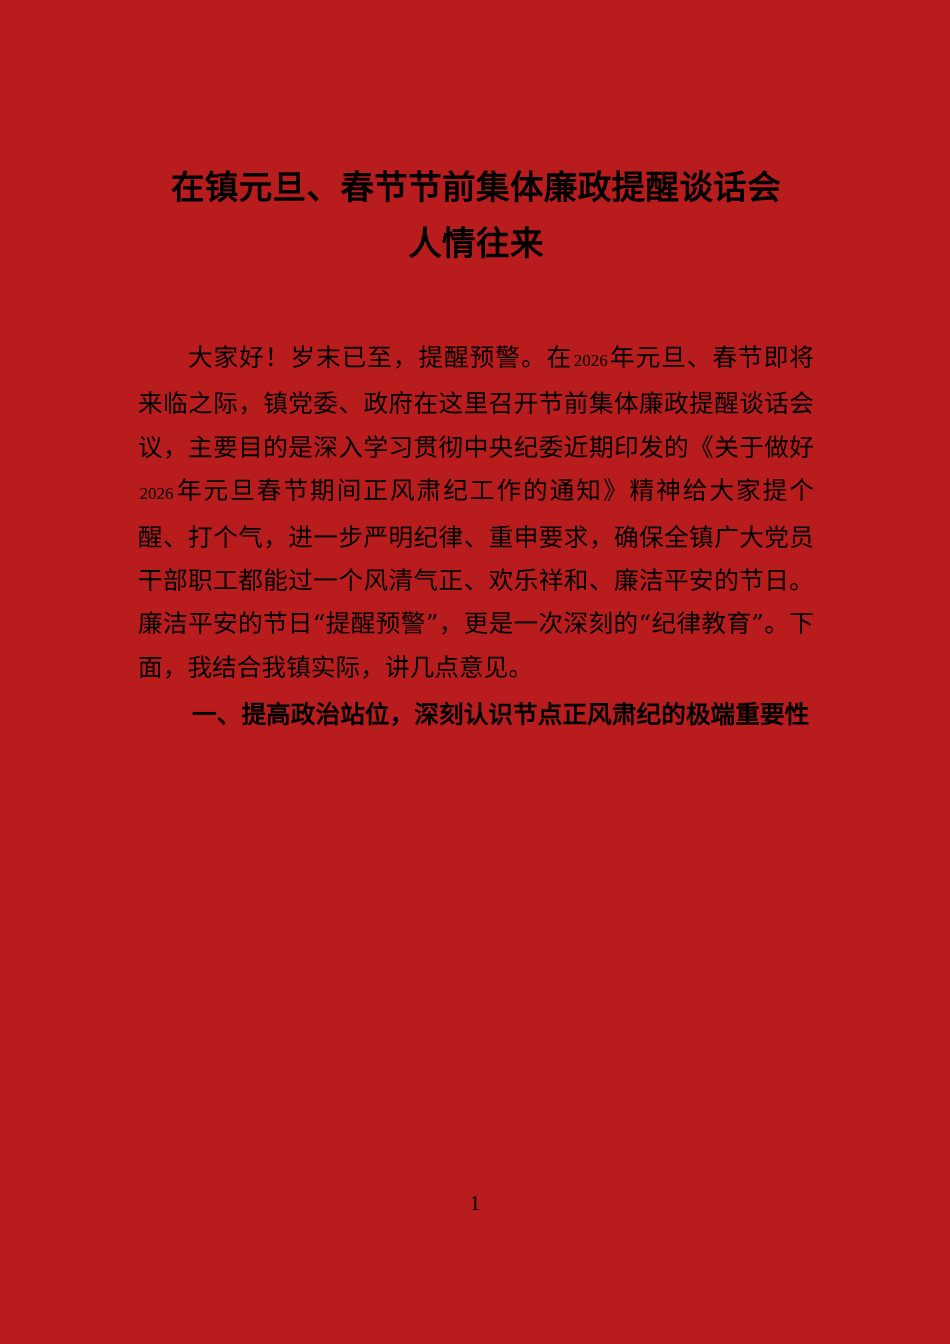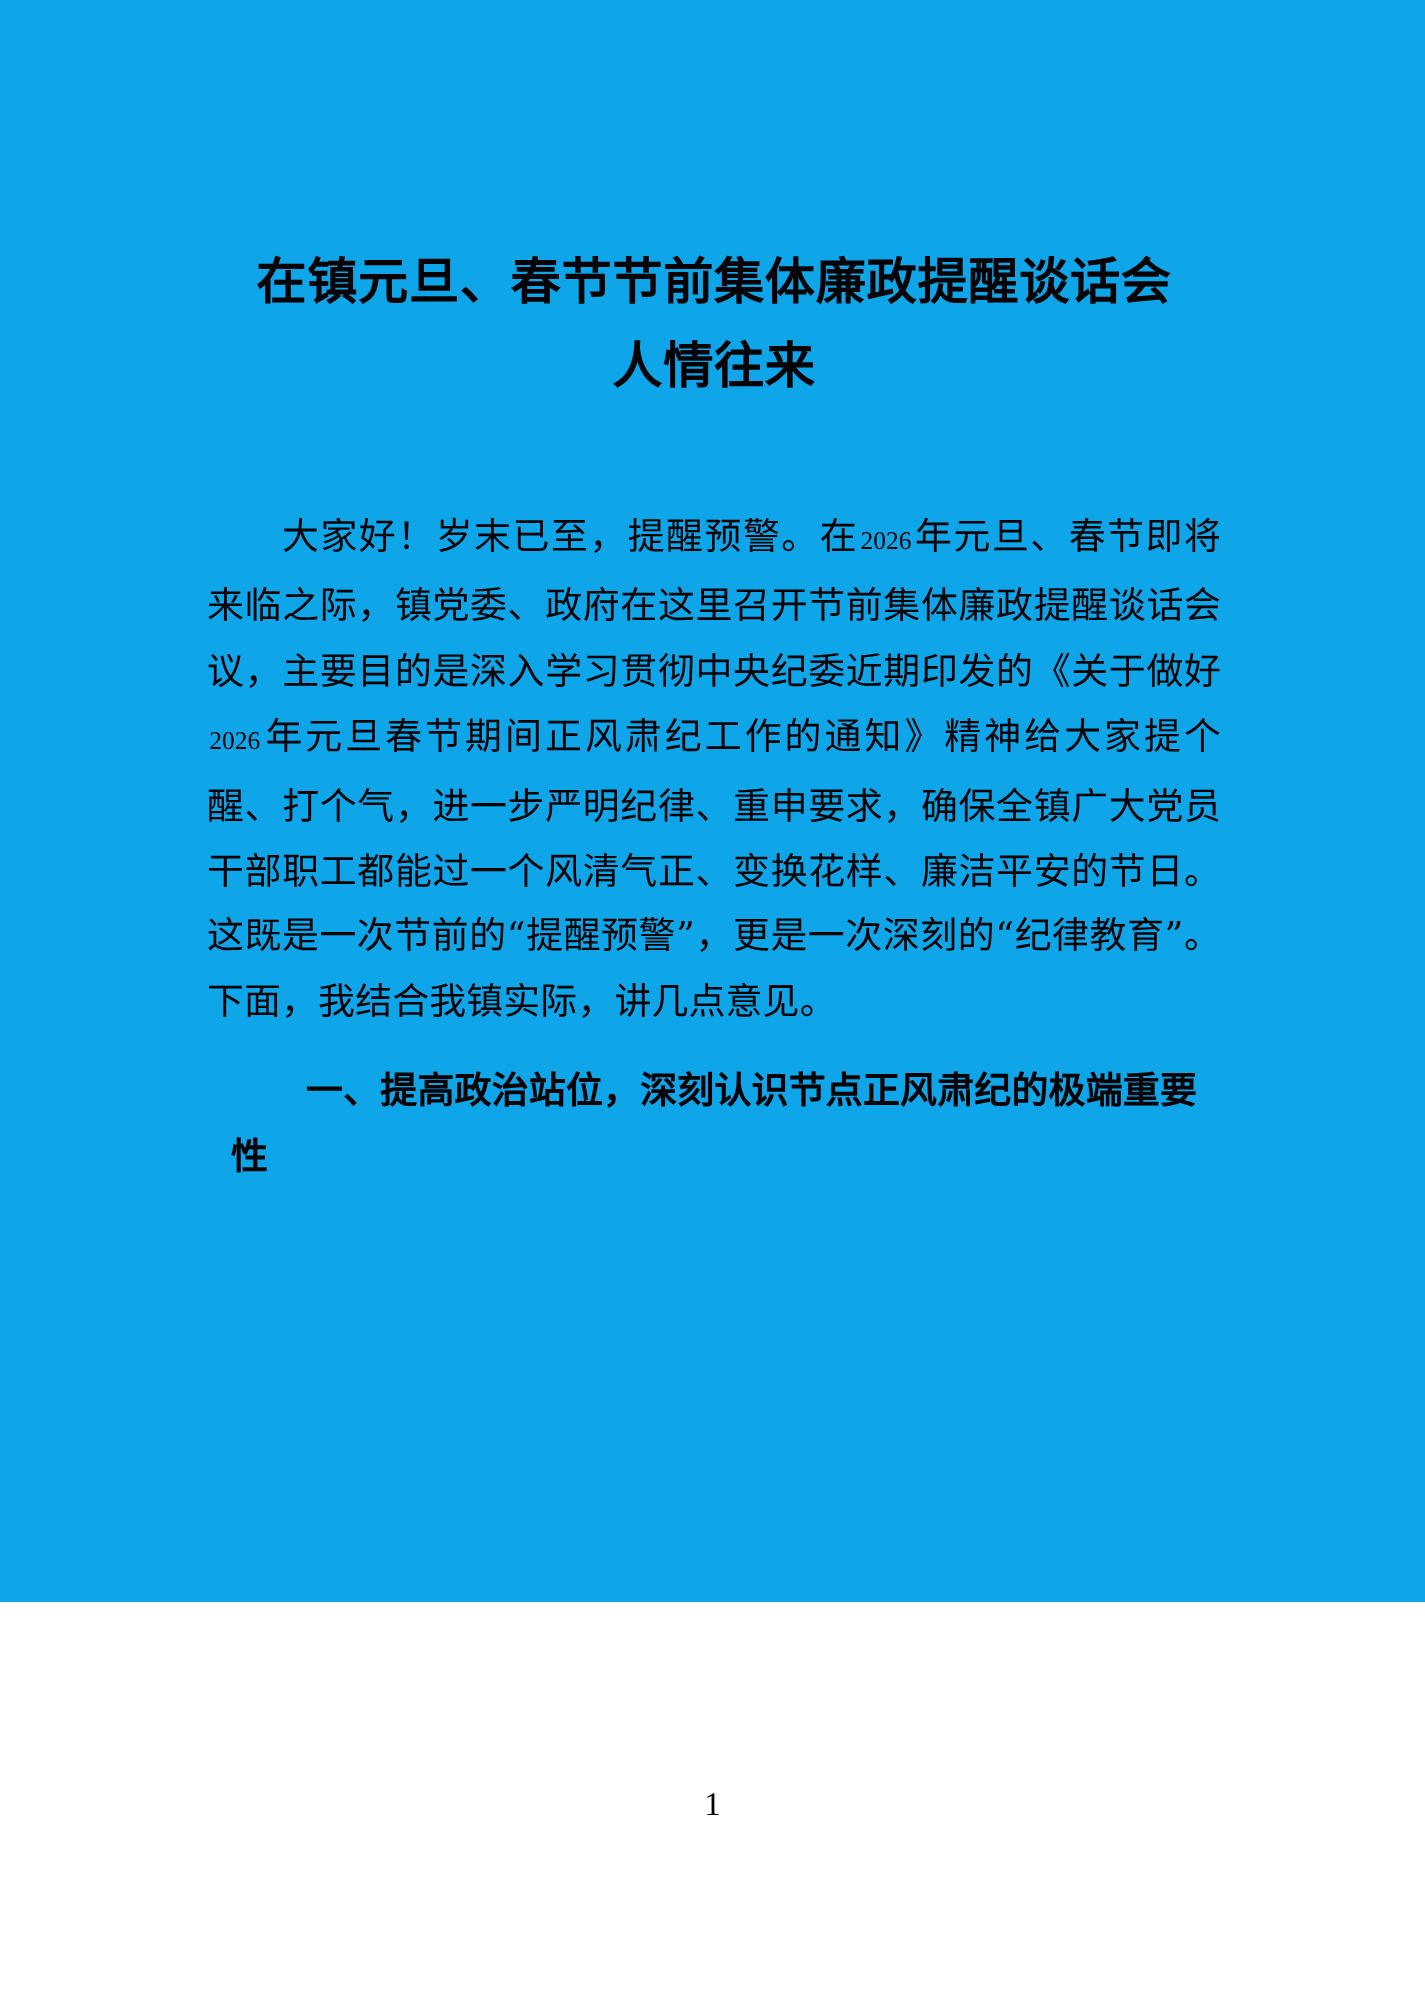--- a/index.html
+++ b/index.html
@@ -17,22 +17,22 @@
     font-family: "DejaVu Serif", serif;
     color: #000000;
     -webkit-font-smoothing: antialiased;
   }
 
   .page {
     position: absolute;
     left: 0;
     top: 0;
     width: 950px;
-    height: 1068px;
-    background: #0ea5e9;
+    height: 1344px;
+    background: #b91c1c;
   }
 
   .content {
     position: absolute;
     left: 138px;
     top: 0;
     width: 676px;
   }
 
   
@@ -72,21 +72,21 @@
     font-weight: 400;
     letter-spacing: 0.1px;
   }
 
   p.para.indent {
     text-indent: 50px;
   }
 
   
   p.heading {
-    margin: 16px;
+    margin: 4px;
     padding: 0;
     font-family: "DejaVu Sans", "Liberation Sans", sans-serif;
     font-size: 24.6px;
     line-height: 43.4px;
     font-weight: 700;
     text-align: justify;
     text-justify: inter-ideograph;
     text-indent: 50px;
     color: #000000;
     letter-spacing: 0.1px;
@@ -121,21 +121,21 @@
   <div class="content">
 
     <h1 class="doc-title">
       <span>在镇元旦、春节节前集体廉政提醒谈话会</span><br>
       <span>人情往来</span>
     </h1>
 
     <div class="body-block">
 
 
-      <p class="para indent"><span>大家好！岁末已至，提醒预警。在</span><span class="num">2026</span><span>年元旦、春节即将来临之际，镇党委、政府在这里召开节前集体廉政提醒谈话会议，主要目的是深入学习贯彻中央纪委近期印发的《关于做好</span><span class="num">2026</span><span>年元旦春节期间正风肃纪工作的通知》精神给大家提个醒、打个气，进一步严明纪律、重申要求，确保全镇广大党员干部职工都能过一个风清气正、变换花样、廉洁平安的节日。这既是一次节前的“提醒预警”，更是一次深刻的“纪律教育”。下面，我结合我镇实际，讲几点意见。</span></p>
+      <p class="para indent"><span>大家好！岁末已至，提醒预警。在</span><span class="num">2026</span><span>年元旦、春节即将来临之际，镇党委、政府在这里召开节前集体廉政提醒谈话会议，主要目的是深入学习贯彻中央纪委近期印发的《关于做好</span><span class="num">2026</span><span>年元旦春节期间正风肃纪工作的通知》精神给大家提个醒、打个气，进一步严明纪律、重申要求，确保全镇广大党员干部职工都能过一个风清气正、欢乐祥和、廉洁平安的节日。廉洁平安的节日“提醒预警”，更是一次深刻的“纪律教育”。下面，我结合我镇实际，讲几点意见。</span></p>
 
       <p class="heading">一、提高政治站位，深刻认识节点正风肃纪的极端重要性</p>
 
 
     </div>
 
   </div>
 
   <div class="page-number">1</div>
 

